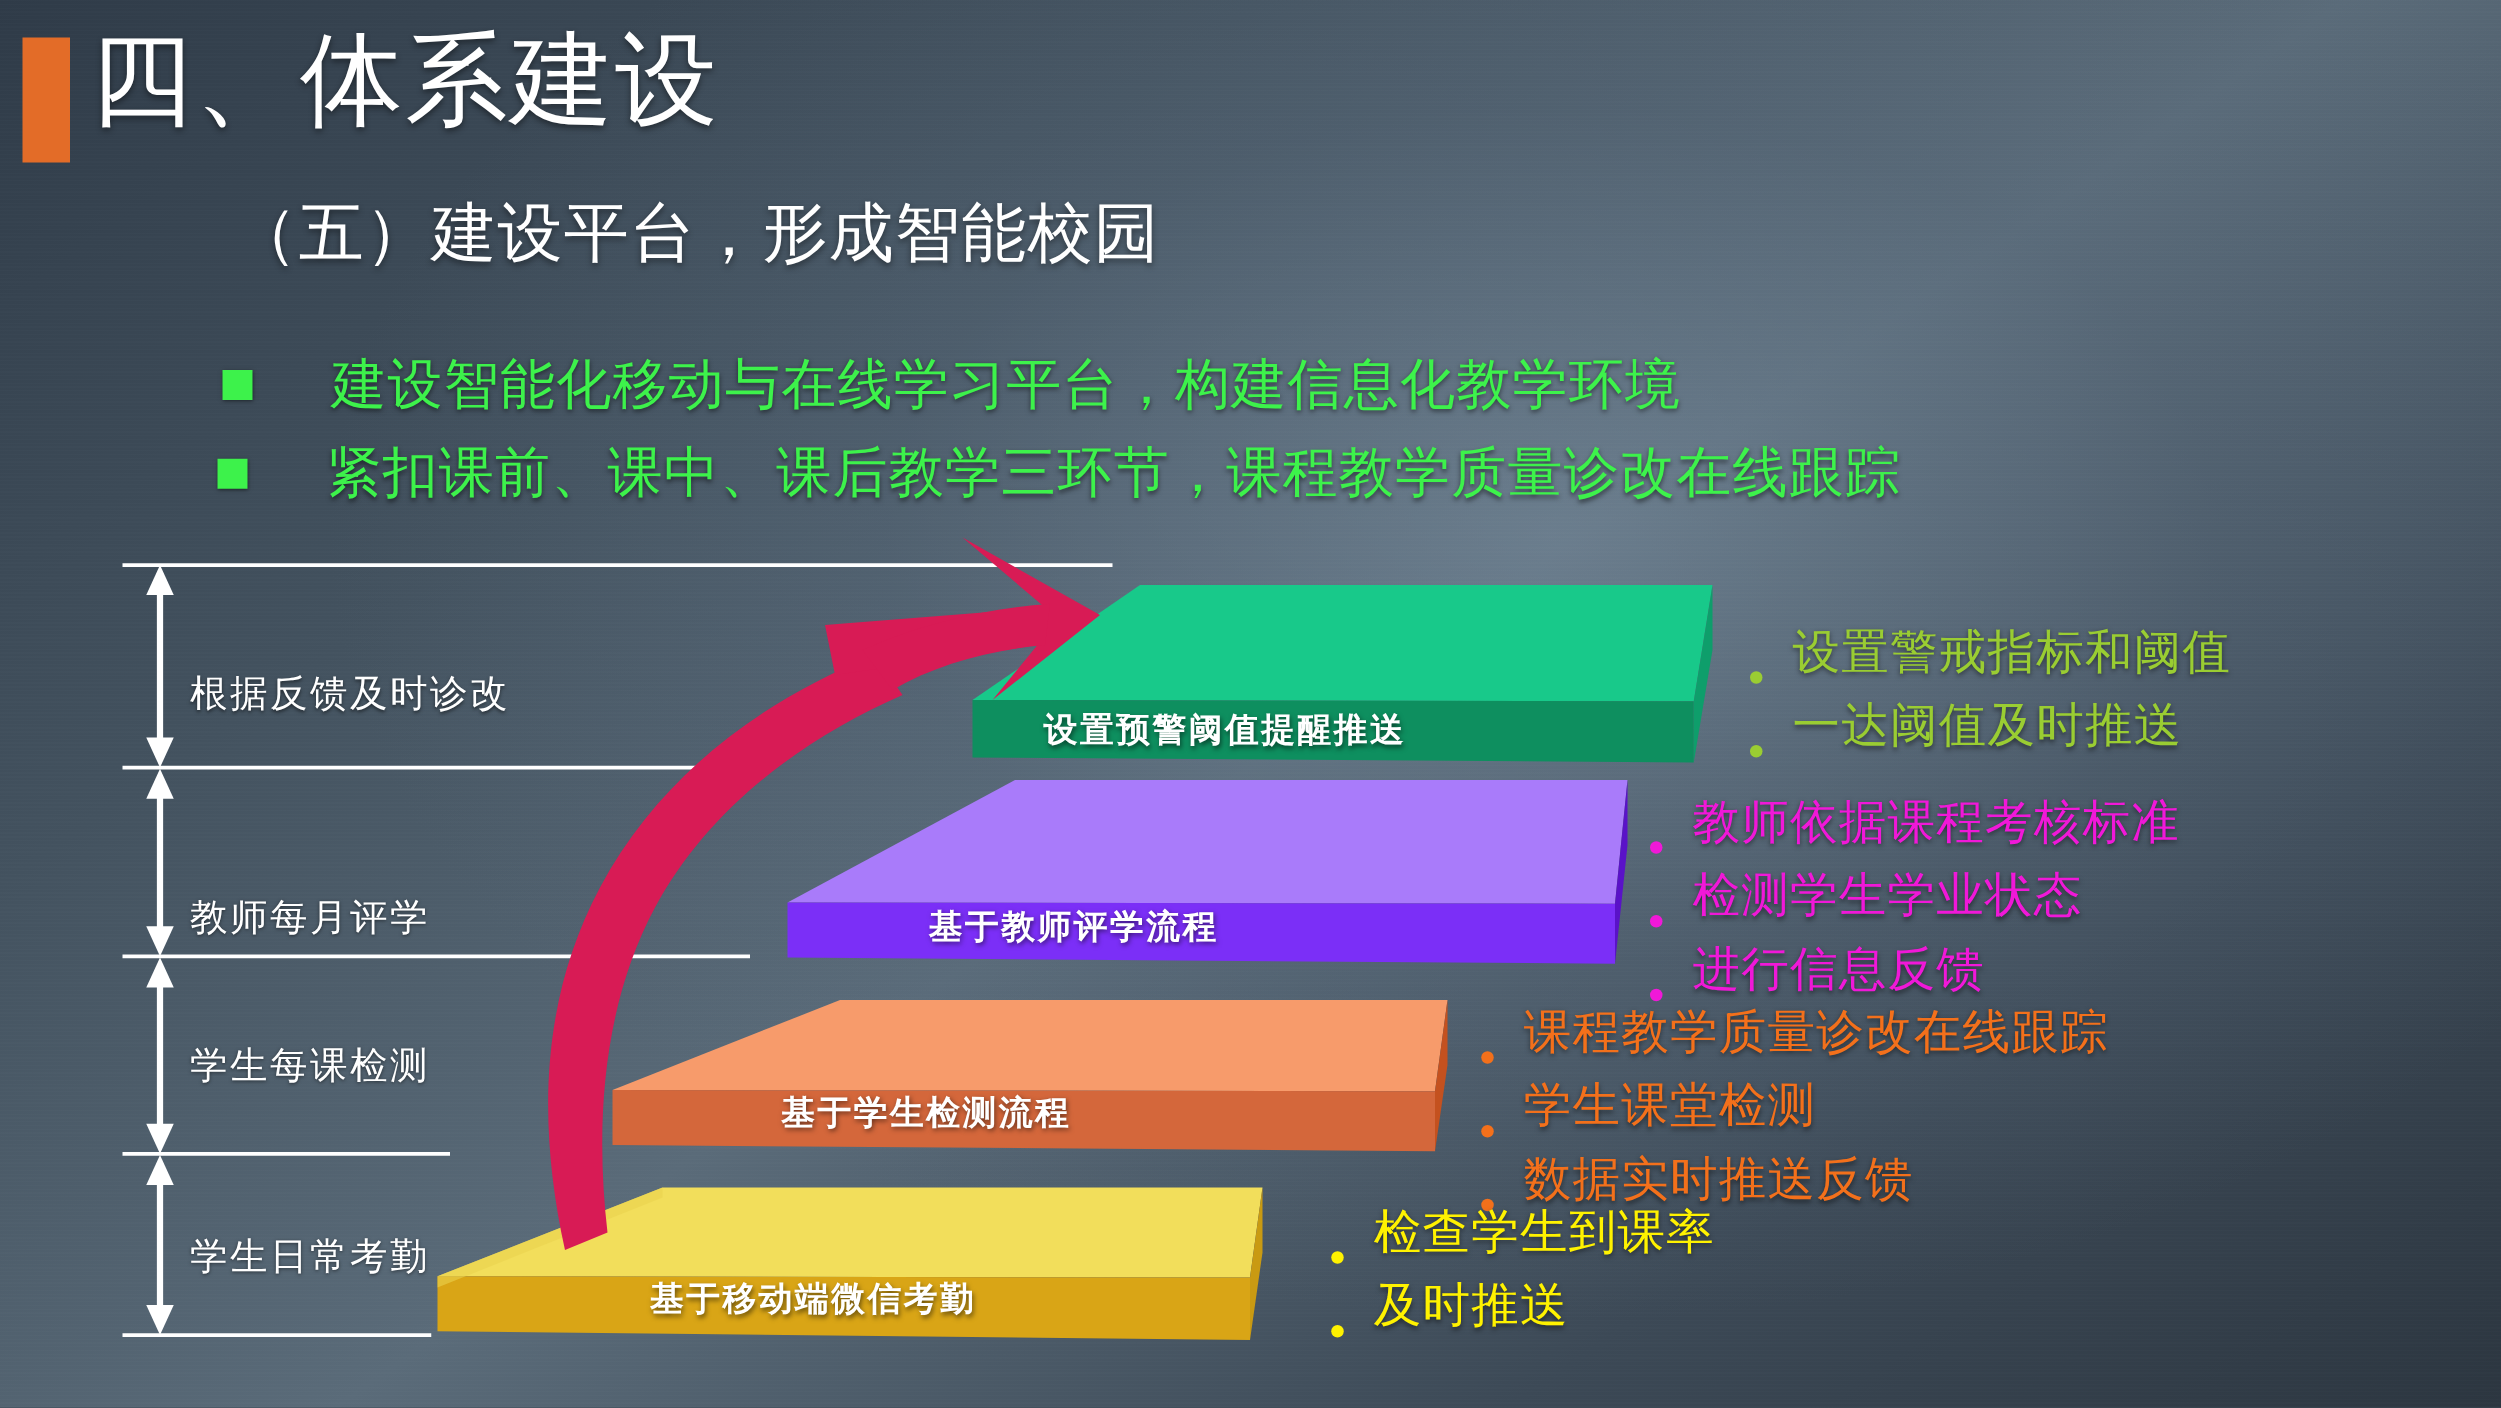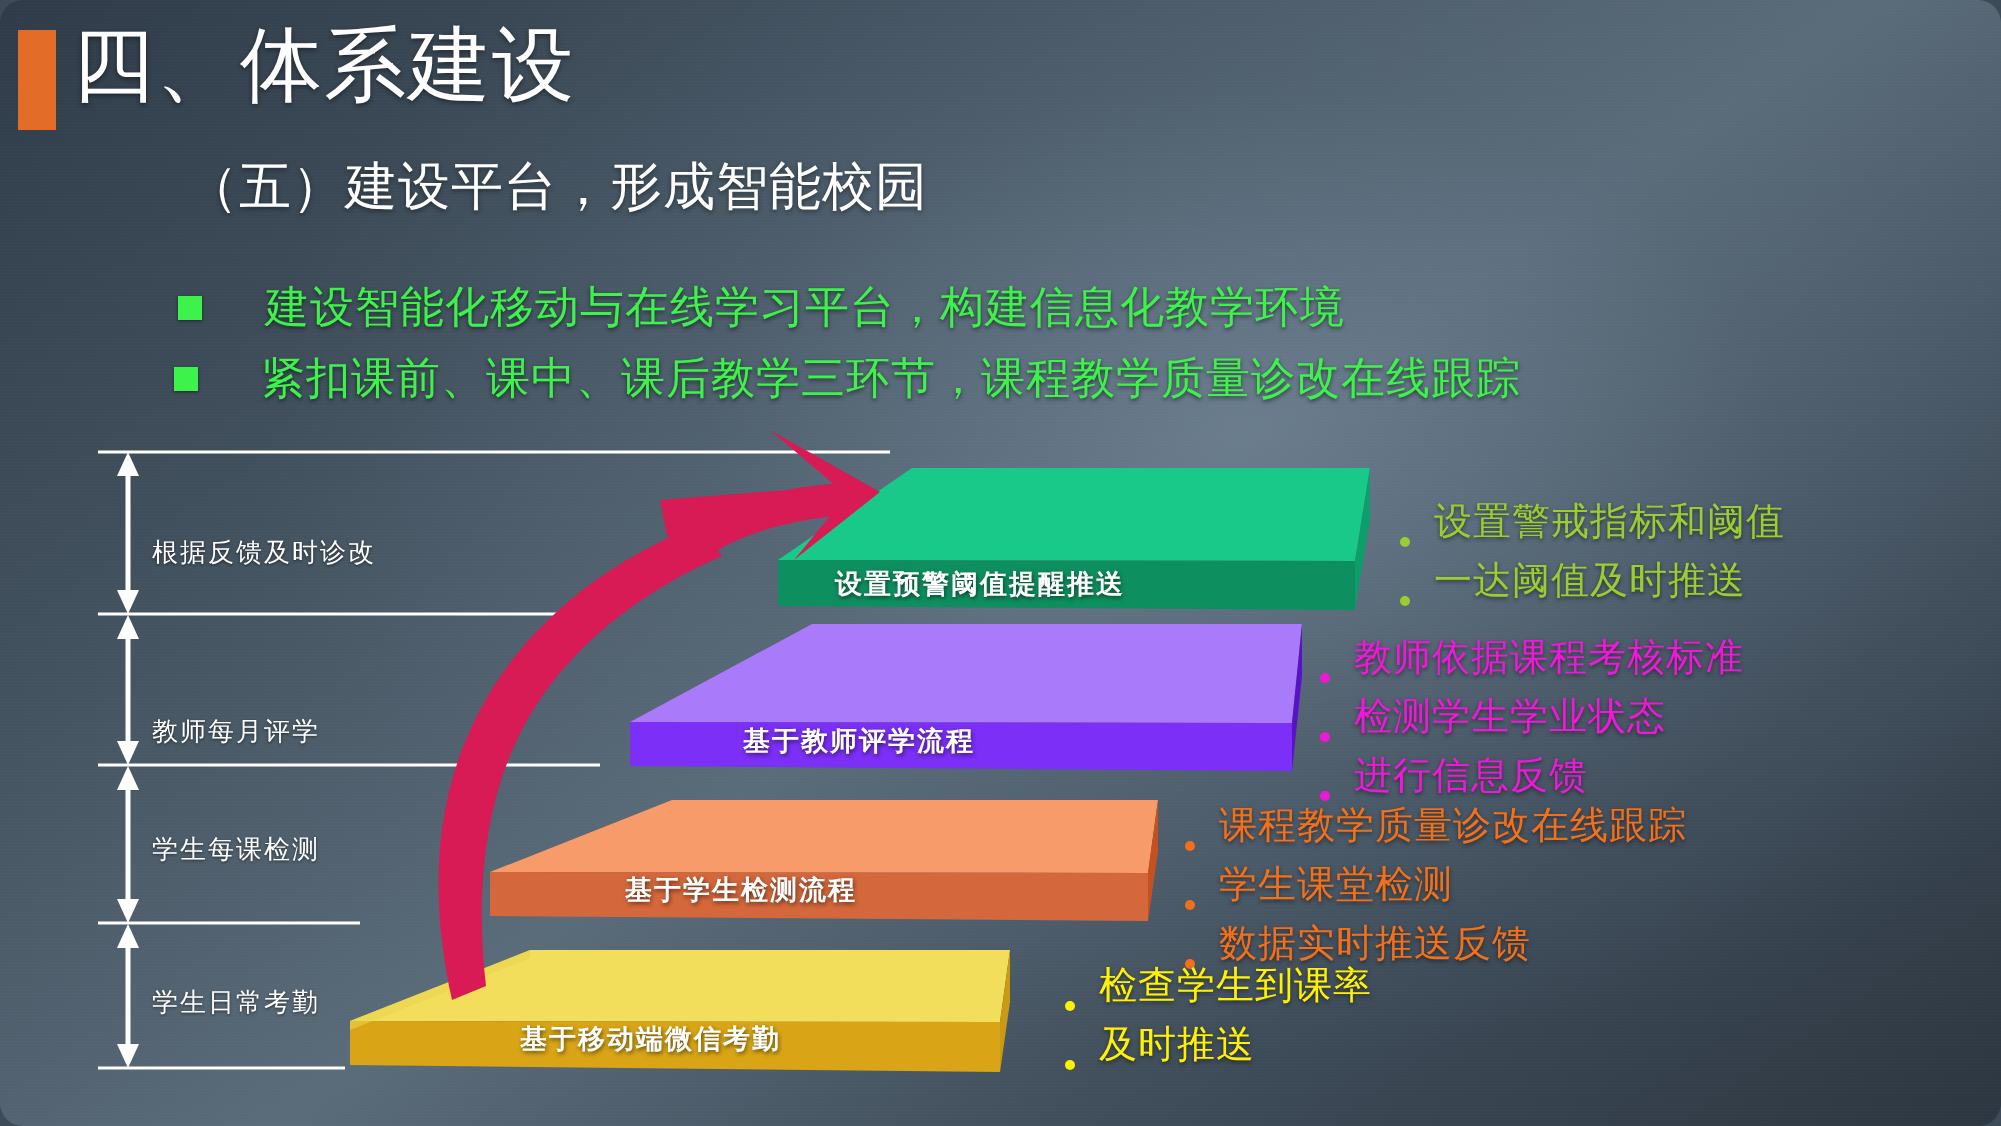--- a/index.html
+++ b/index.html
@@ -6,21 +6,20 @@
   body{
     width:2001px;height:1126px;overflow:hidden;
     font-family:"Liberation Sans","DejaVu Sans",sans-serif;
     background:#3d4a57;
   }
   #slide{
     position:relative;width:2001px;height:1126px;overflow:hidden;
     background:
       radial-gradient(ellipse 1400px 900px at 62% 38%, rgba(120,140,158,0.55) 0%, rgba(90,108,126,0.30) 38%, rgba(0,0,0,0) 70%),
       linear-gradient(145deg,#2f3b48 0%, #43525f 28%, #5a6b79 52%, #3c4956 78%, #2c3640 100%);
-    border-radius: 23px;
   }
   
   #slide:before{
     content:"";position:absolute;inset:0;
     background:repeating-linear-gradient(0deg, rgba(255,255,255,0.012) 0px, rgba(255,255,255,0.012) 1px, rgba(0,0,0,0) 1px, rgba(0,0,0,0) 3px);
     pointer-events:none;
   }
 
   
   .accent-bar{
@@ -52,21 +51,21 @@
   .top-bullet .tx{
     font-size:44px;color:#3DF24B;font-weight:400;letter-spacing:1px;
     text-shadow:0 2px 4px rgba(0,0,0,0.55);
   }
   .top-bullet.b2{margin-left:-4px;font-family:Liberation Mono, monospace;}
 
   
   .axis{position:absolute;left:0;top:0;width:2001px;height:1126px;pointer-events:none;}
 
   .axis-label{
-    position:absolute;color:#ffffff;font-size:26px;letter-spacing:2px;
+    position:absolute;color:#ffffff;font-size:30px;letter-spacing:2px;
     text-shadow:0 1px 3px rgba(0,0,0,0.55);white-space:nowrap;
   }
 
   
   .stack{position:absolute;left:0;top:0;width:2001px;height:1126px;}
   .layer{position:absolute;}
   .layer .lbl{
     position:absolute;color:#ffffff;font-weight:bold;font-size:27px;
     letter-spacing:2px;white-space:nowrap;
     text-shadow:1px 2px 4px rgba(0,0,0,0.55);

